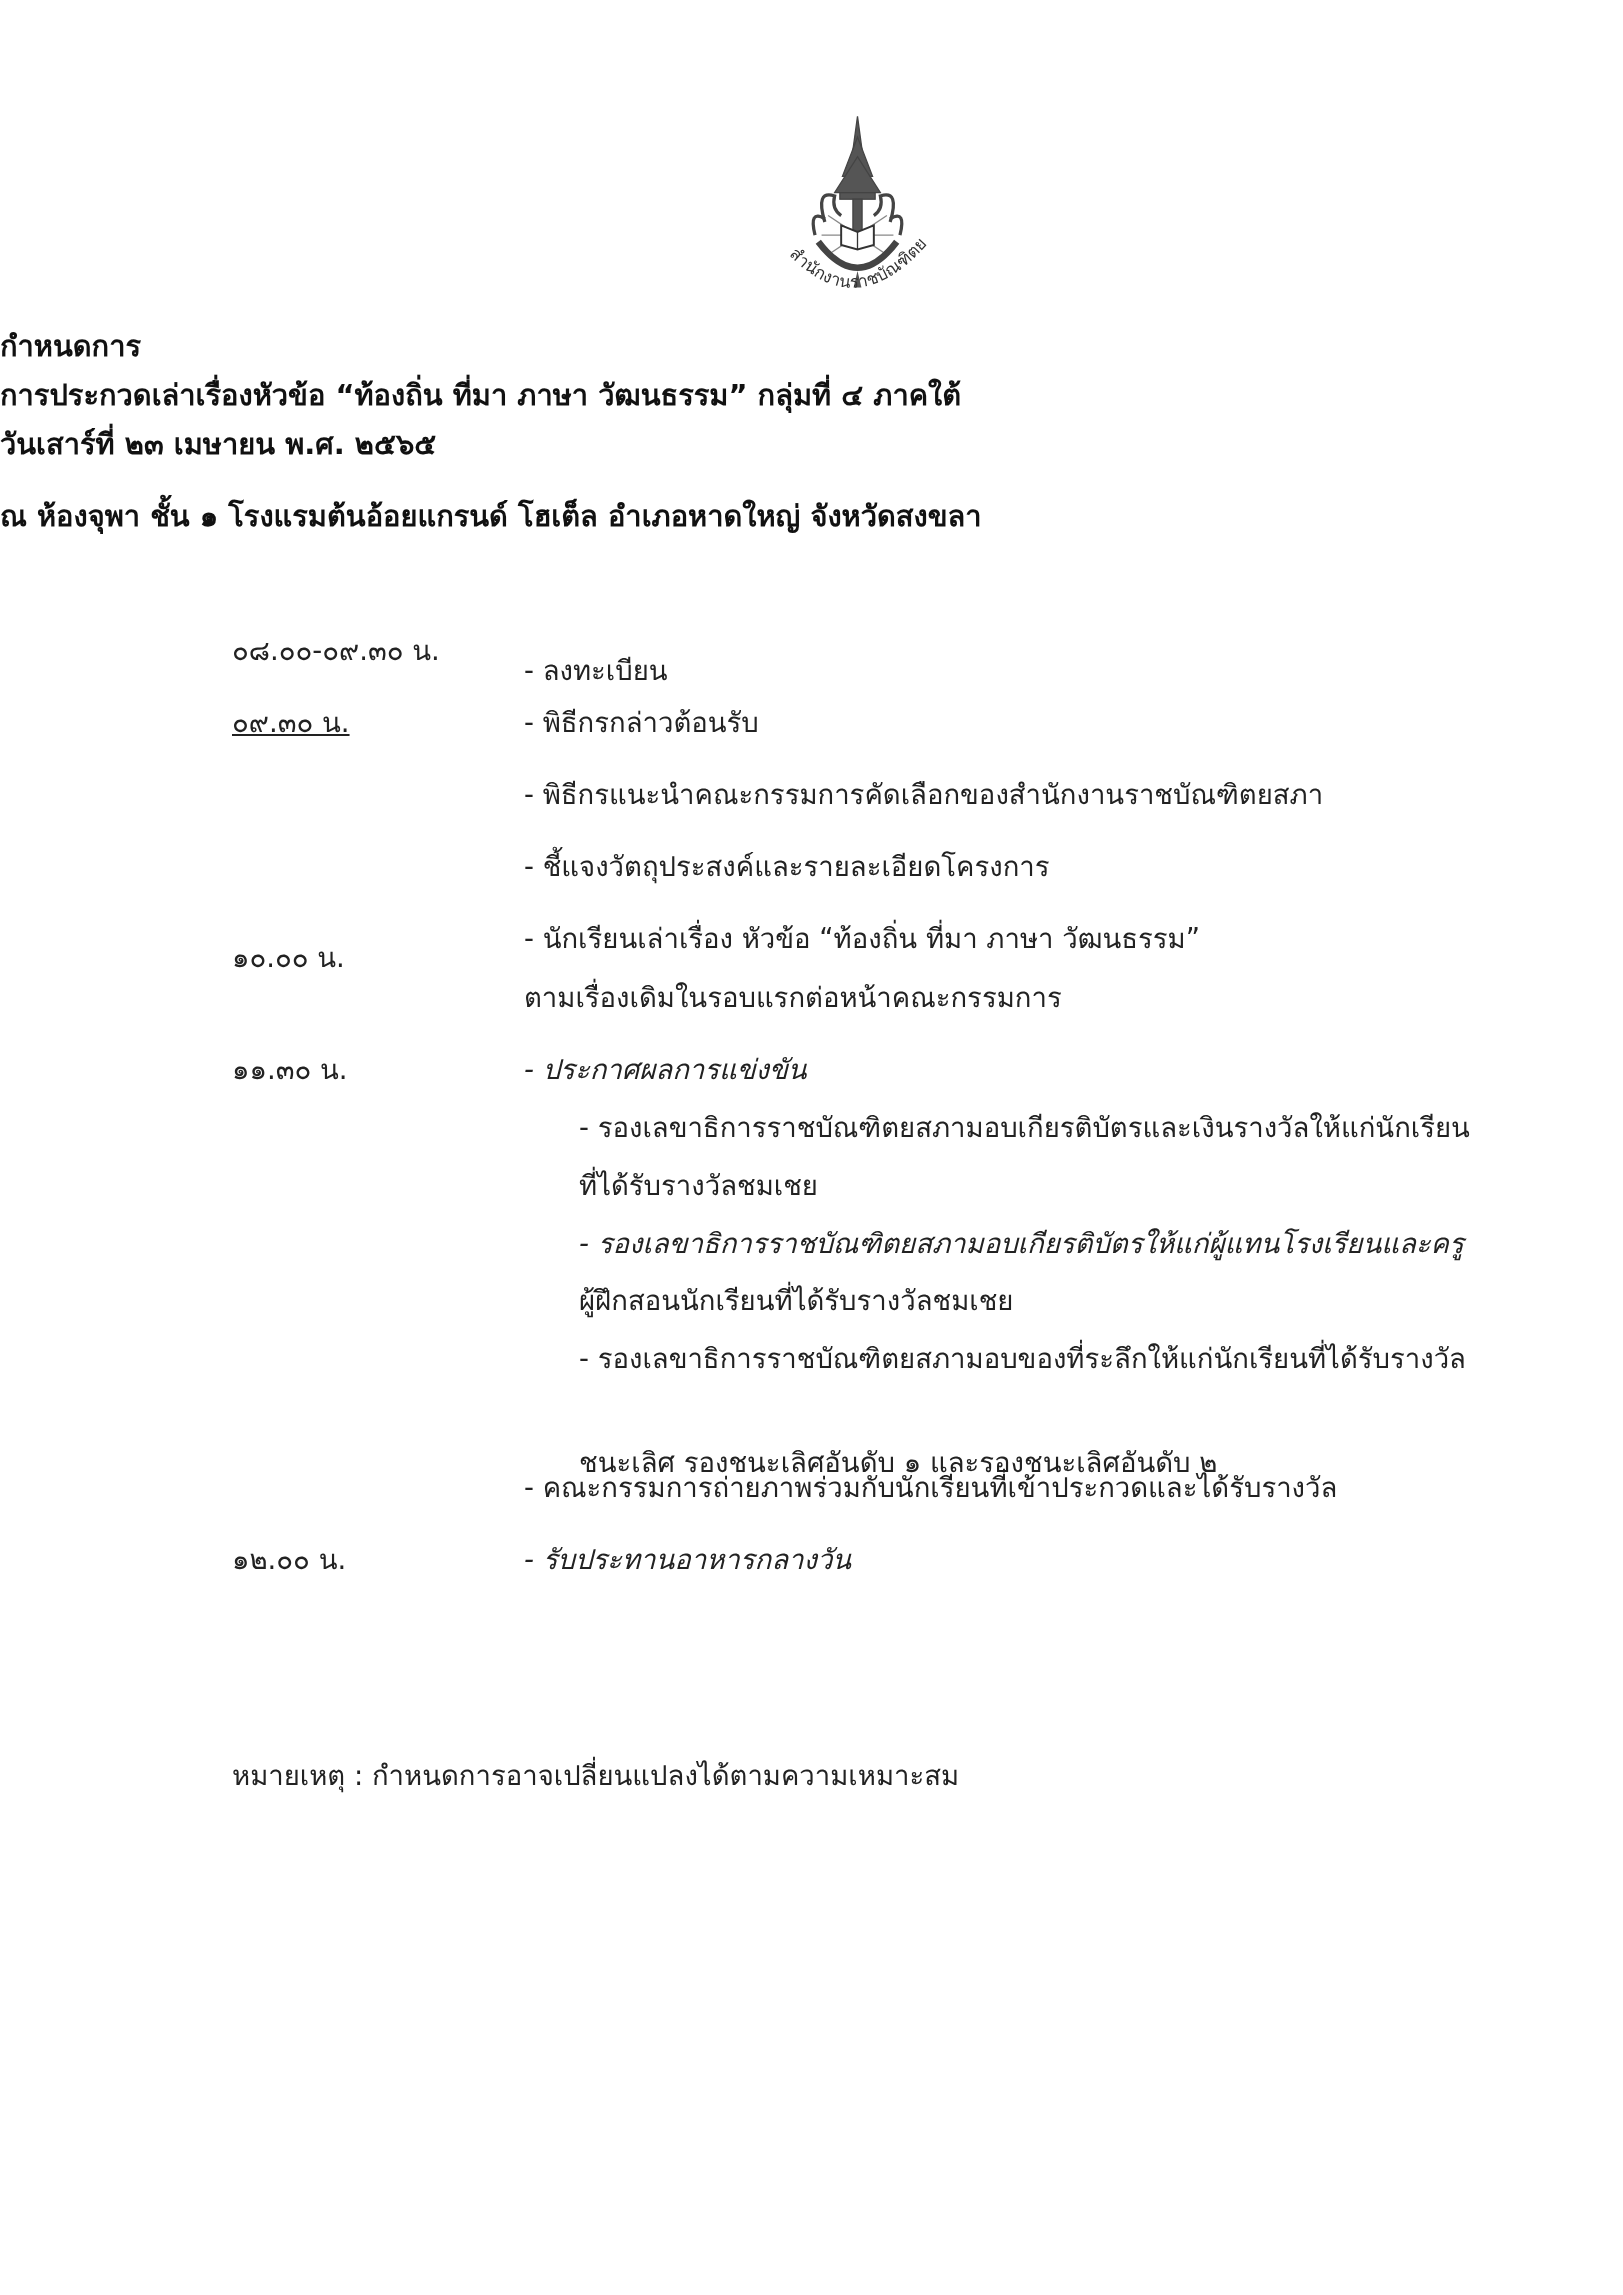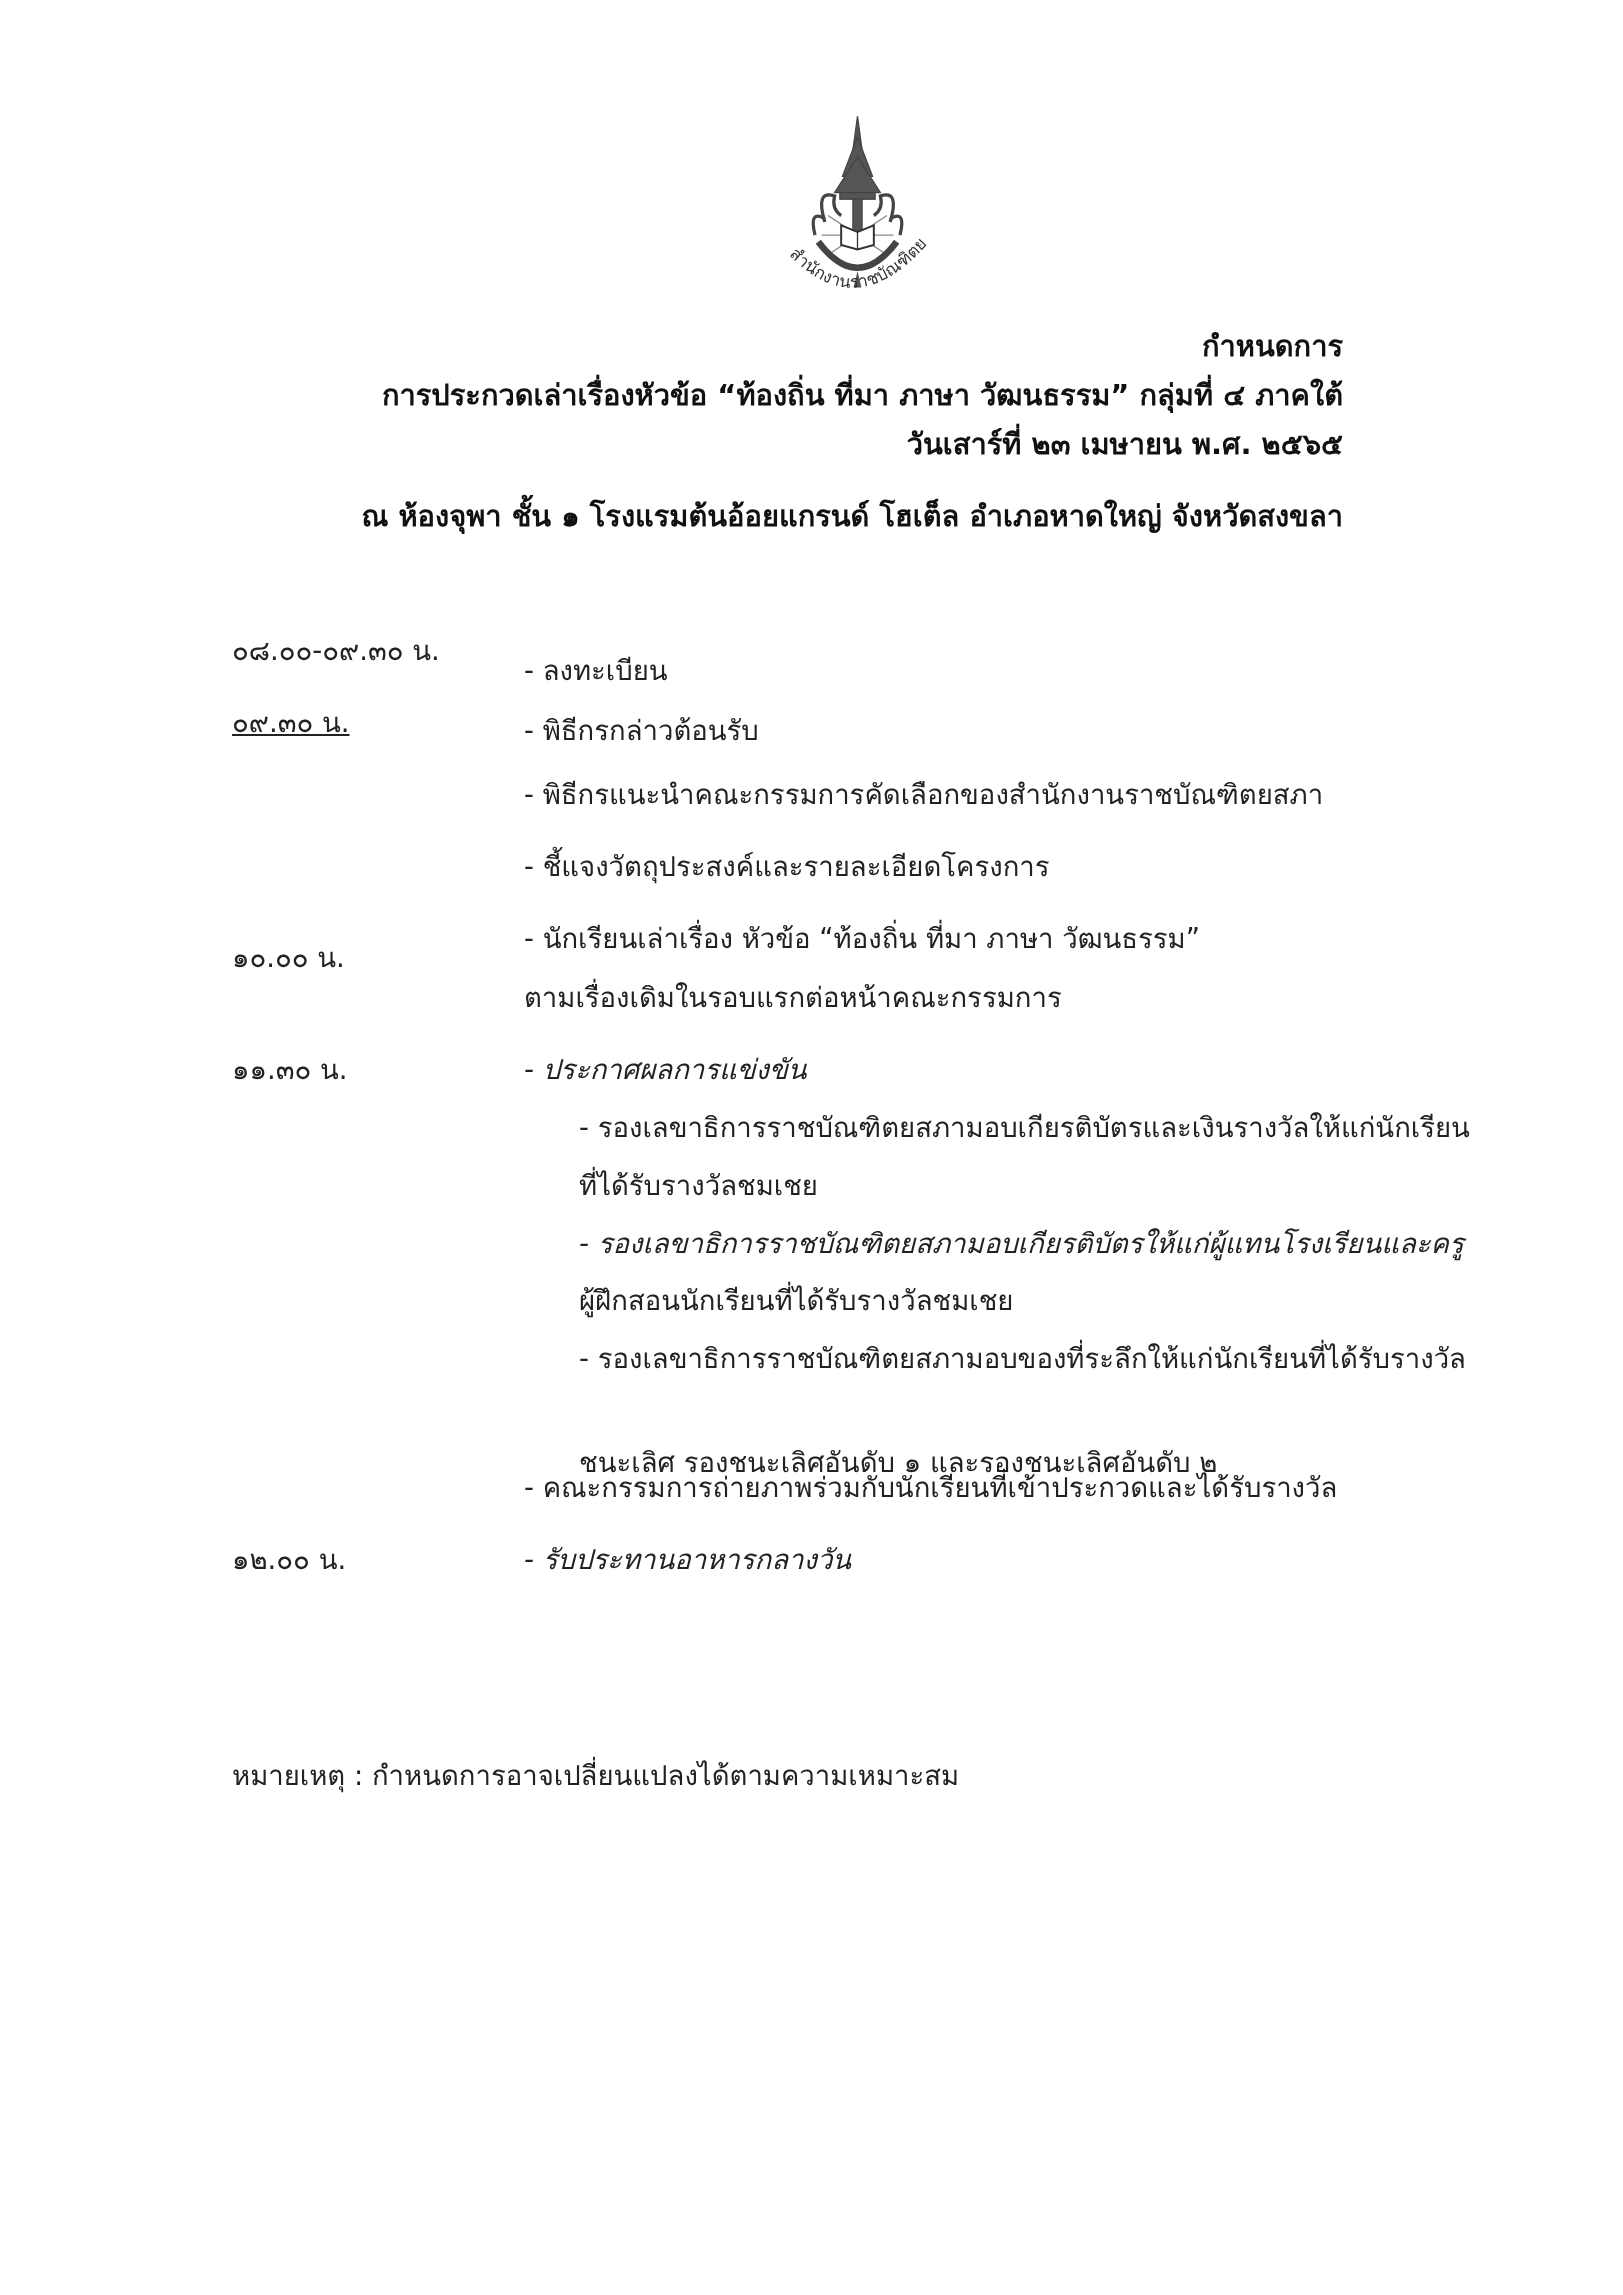--- a/index.html
+++ b/index.html
@@ -5,21 +5,21 @@
   html, body { margin: 0; padding: 0; background: #ffffff; }
   body {
     width: 1623px; height: 2295px; position: relative; overflow: hidden;
     font-family: "DejaVu Sans", "Liberation Sans", sans-serif;
     color: #1a1a1a;
   }
   .logo {
     position: absolute; left: 769px; top: 111px; width: 177px; height: 196px;
   }
   .heading {
-    position: absolute; left: 0; width: 1343px; text-align: right;
+    position: absolute; left: 0; width: 1343px; text-align: left;
     font-weight: bold; font-size: 29px; line-height: 39px; color: #111;
   }
   .row { position: absolute; font-size: 27.5px; line-height: 37px; color: #222; }
   .time { left: 232px; }
   .item { left: 524px; }
   .sub { left: 579px; }
   .note { left: 232px; }
 </style>
 </head>
 <body>
@@ -58,21 +58,21 @@
 
 <div class="heading" style="top:327px;">กำหนดการ</div>
 <div class="heading" style="top:376px;">การประกวดเล่าเรื่องหัวข้อ “ท้องถิ่น ที่มา ภาษา วัฒนธรรม” กลุ่มที่ ๔ ภาคใต้</div>
 <div class="heading" style="top:425px;">วันเสาร์ที่ ๒๓ เมษายน พ.ศ. ๒๕๖๕</div>
 <div class="heading" style="top:497px;">ณ ห้องจุพา ชั้น ๑ โรงแรมต้นอ้อยแกรนด์ โฮเต็ล อำเภอหาดใหญ่ จังหวัดสงขลา</div>
 
 <div class="row time" style="top:632px;">๐๘.๐๐-๐๙.๓๐ น.</div>
 <div class="row item" style="top:632px;margin-top:20px;">- ลงทะเบียน</div>
 
 <div class="row time" style="top:704px;text-decoration:underline;">๐๙.๓๐ น.</div>
-<div class="row item" style="top:704px;margin-top:8px;">- พิธีกรกล่าวต้อนรับ</div>
+<div class="row item" style="top:704px;">- พิธีกรกล่าวต้อนรับ</div>
 <div class="row item" style="top:776px;">- พิธีกรแนะนำคณะกรรมการคัดเลือกของสำนักงานราชบัณฑิตยสภา</div>
 <div class="row item" style="top:848px;">- ชี้แจงวัตถุประสงค์และรายละเอียดโครงการ</div>
 
 <div class="row time" style="top:939px;">๑๐.๐๐ น.</div>
 <div class="row item" style="top:920px;">- นักเรียนเล่าเรื่อง หัวข้อ “ท้องถิ่น ที่มา ภาษา วัฒนธรรม”</div>
 <div class="row item" style="top:979px;">ตามเรื่องเดิมในรอบแรกต่อหน้าคณะกรรมการ</div>
 
 <div class="row time" style="top:1051px;">๑๑.๓๐ น.</div>
 <div class="row item" style="top:1051px;font-style:italic;">- ประกาศผลการแข่งขัน</div>
 <div class="row sub" style="top:1109px;">- รองเลขาธิการราชบัณฑิตยสภามอบเกียรติบัตรและเงินรางวัลให้แก่นักเรียน</div>

